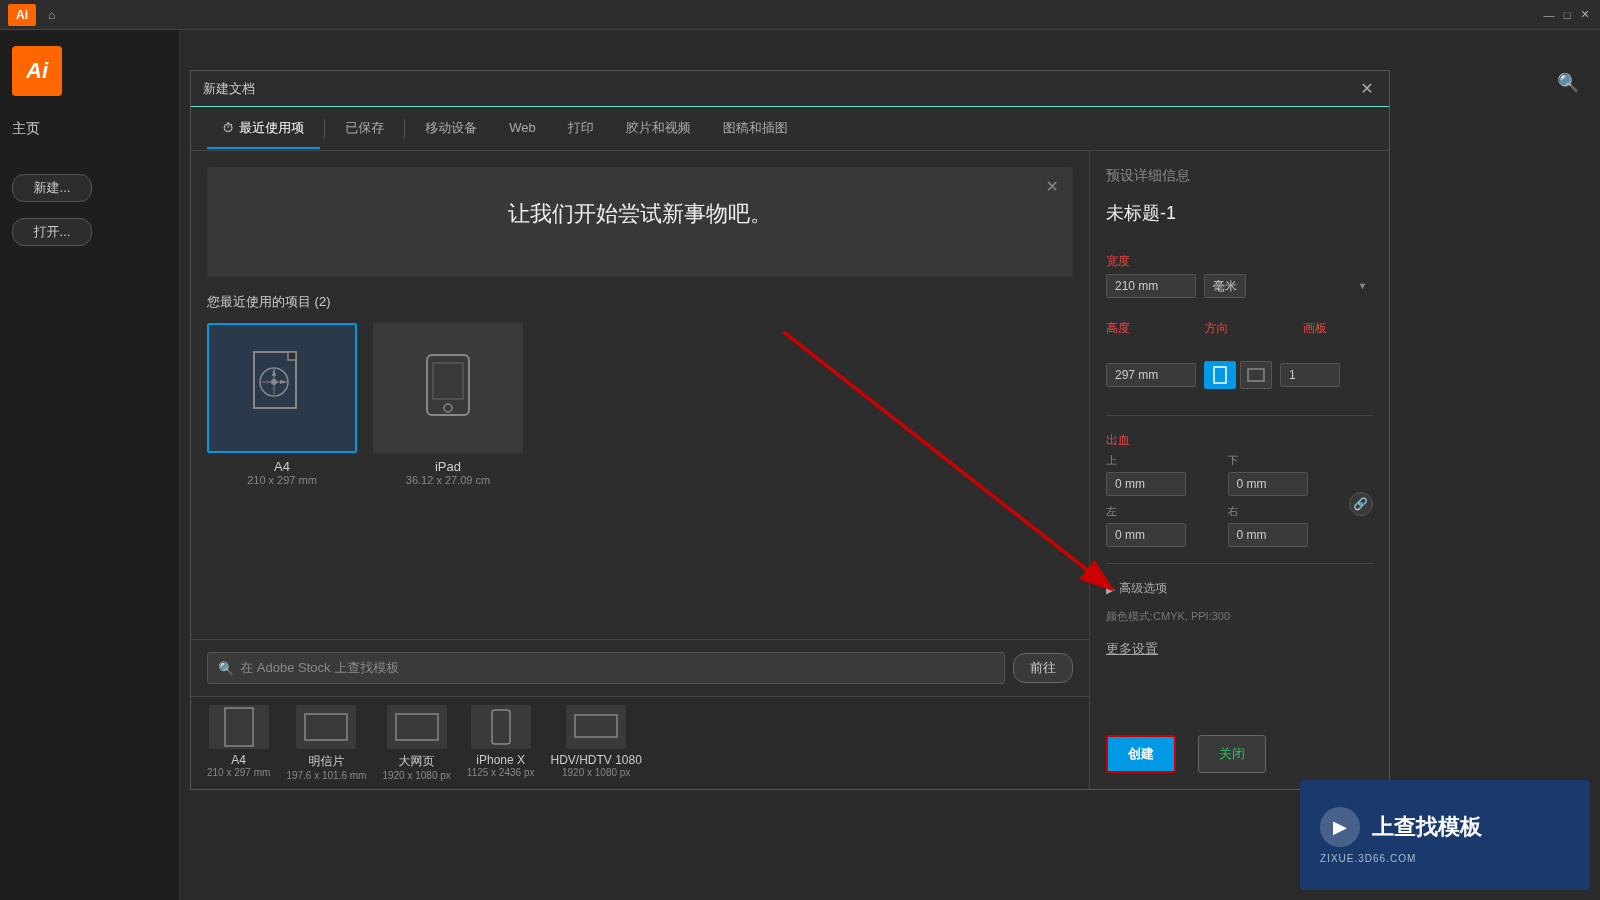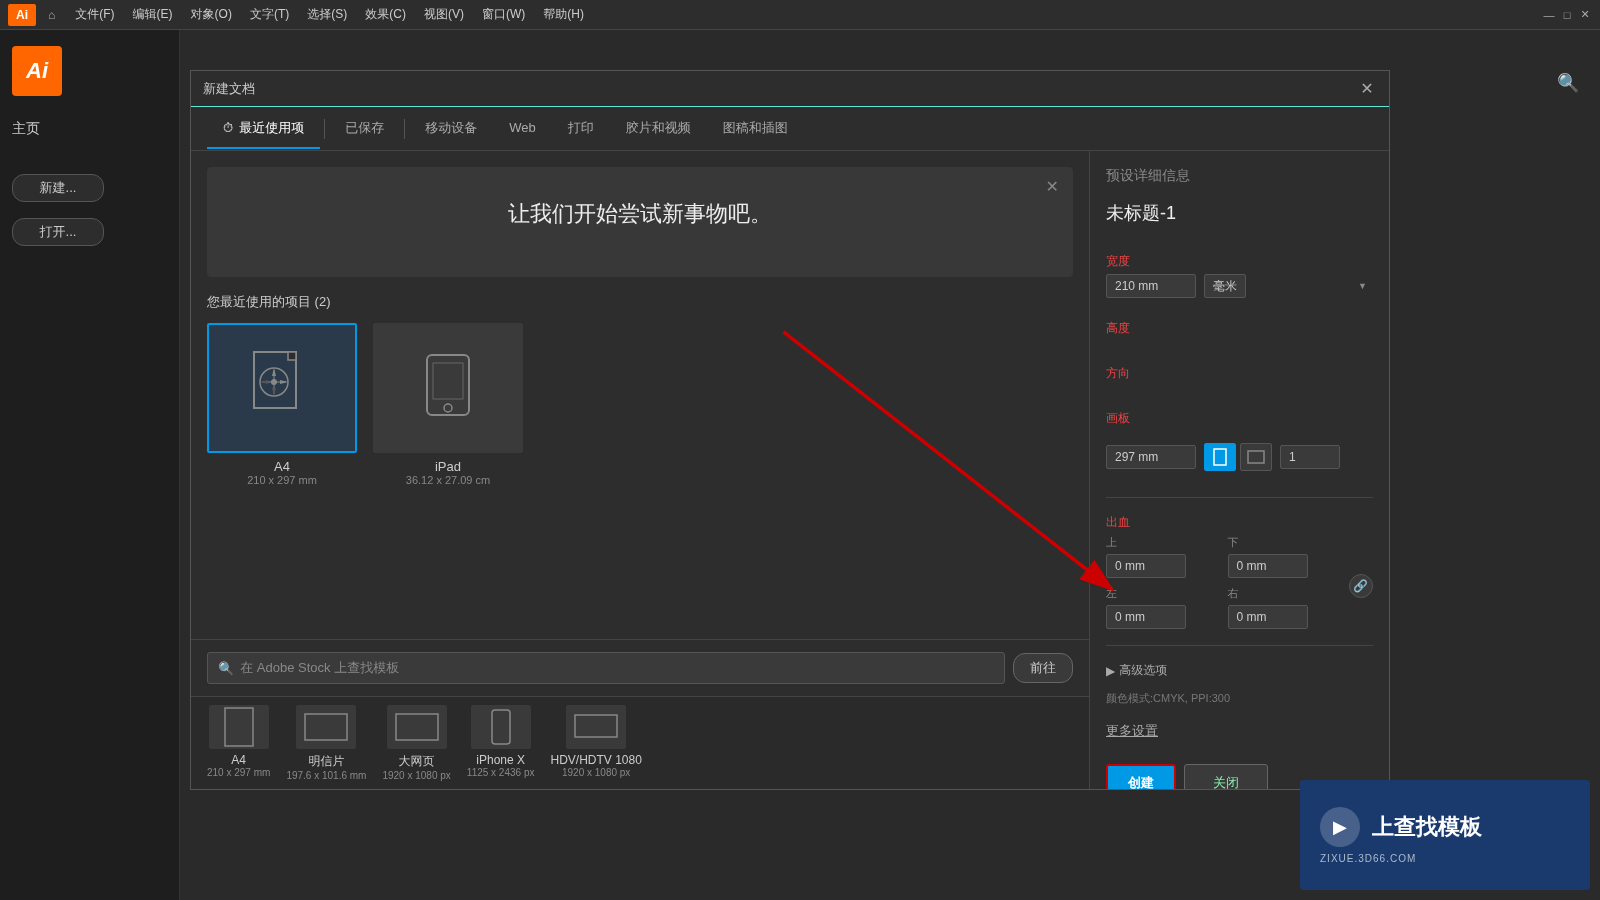--- a/index.html
+++ b/index.html
@@ -104,21 +104,21 @@
       margin-bottom: 20px;
     }
     .sidebar-btn {
       background: #2d2d2d;
       color: #ccc;
       border: 1px solid #555;
       border-radius: 12px;
       padding: 4px 16px;
       font-size: 13px;
       cursor: pointer;
-      width: 92px;
+      width: 80px;
       text-align: center;
       display: flex;
       align-items: center;
       justify-content: center;
     }
 
     
     .search-icon-top {
       position: absolute;
       top: 42px;
@@ -508,40 +508,40 @@
     .more-settings {
       color: #aaa;
       font-size: 13px;
       cursor: pointer;
       text-decoration: underline;
       margin-top: 4px;
     }
 
     .dialog-footer {
       display: flex;
-      gap: 8px;
+      gap: 22px;
       margin-top: auto;
       padding-top: 12px;
     }
     .btn-create {
       background: #0099e6;
       color: white;
       border: 2px solid #cc0000;
       border-radius: 3px;
       padding: 8px 20px;
       font-size: 13px;
       cursor: pointer;
       font-weight: bold;
     }
     .btn-close {
       background: #3a3a3a;
-      color: #86efac;
+      color: #22c55e;
       border: 1px solid #666;
       border-radius: 3px;
-      padding: 8px 28px;
+      padding: 8px 20px;
       font-size: 13px;
       cursor: pointer;
     }
 
     
     .arrow-overlay {
       position: absolute;
       top: 0;
       left: 0;
       width: 100%;
@@ -591,31 +591,20 @@
       color: #aabbcc;
       letter-spacing: 1px;
     }
   </style>
 </head>
 <body>
 
 <div class="title-bar">
   <div class="title-bar-logo">Ai</div>
   <div class="title-bar-home">⌂</div>
-  <div class="menu-bar">
-    <span class="menu-item">文件(F)</span>
-    <span class="menu-item">编辑(E)</span>
-    <span class="menu-item">对象(O)</span>
-    <span class="menu-item">文字(T)</span>
-    <span class="menu-item">选择(S)</span>
-    <span class="menu-item">效果(C)</span>
-    <span class="menu-item">视图(V)</span>
-    <span class="menu-item">窗口(W)</span>
-    <span class="menu-item">帮助(H)</span>
-  </div>
   <div class="title-bar-controls">
     <span class="title-btn">—</span>
     <span class="title-btn">□</span>
     <span class="title-btn">✕</span>
   </div>
 </div>
 
 <div class="app-area">
 
   <div class="sidebar">
@@ -780,21 +769,21 @@
                 <select class="field-select">
                   <option>毫米</option>
                   <option>像素</option>
                   <option>英寸</option>
                 </select>
               </div>
             </div>
           </div>
 
           <div>
-            <div style="display:flex;gap:24px;margin-bottom:12px;flex-direction:column;">
+            <div style="display:flex;gap:12px;margin-bottom:20px;">
               <div style="flex:1">
                 <span class="field-label">高度</span>
               </div>
               <div style="flex:1">
                 <span class="field-label">方向</span>
               </div>
               <div style="width:70px">
                 <span class="field-label">画板</span>
               </div>
             </div>

